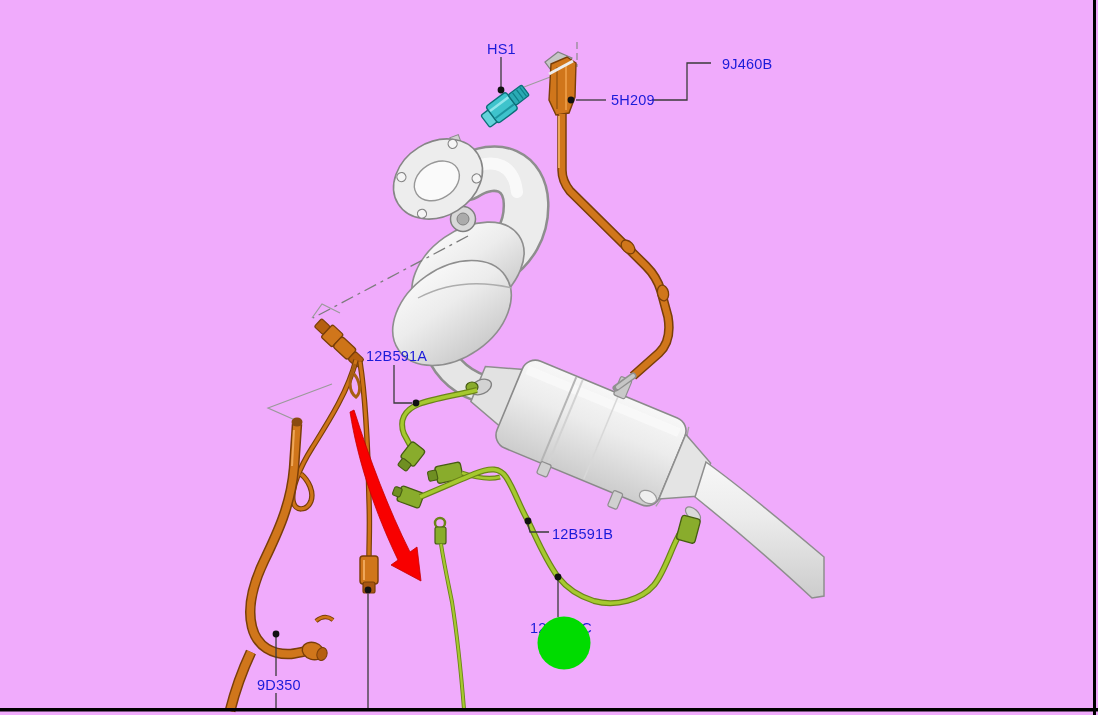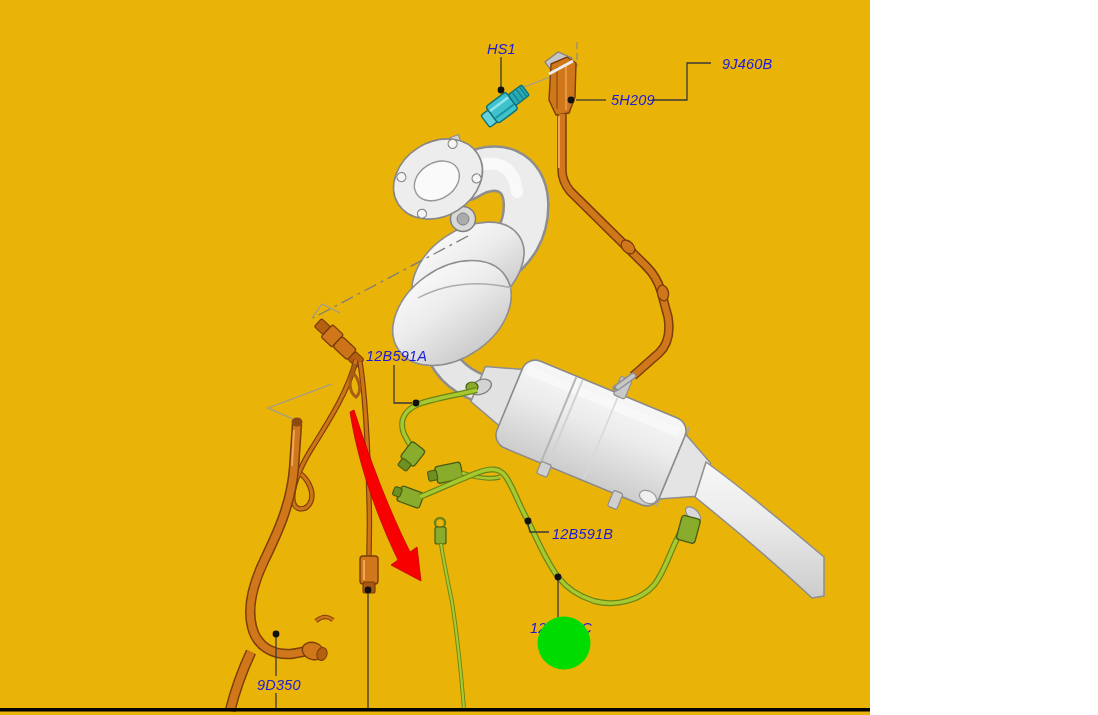--- a/index.html
+++ b/index.html
@@ -1,16 +1,16 @@
 <!DOCTYPE html>
 <html><head>
 <meta charset="utf-8">
 <style>
   html,body{margin:0;padding:0;background:#ffffff;}
-  .stage{position:relative;width:870px;height:715px;background:#eab308;overflow:hidden;font-style:italic;}
+  .stage{position:relative;width:1098px;height:715px;background:#f0abfc;overflow:hidden;}
   svg{display:block;}
   text.lbl{font-family:"Liberation Sans",sans-serif;font-size:14.5px;fill:#1b1bd9;letter-spacing:.2px;}
 </style>
 </head>
 <body>
 
 <div class="stage">
 <svg width="1098" height="715" viewBox="0 0 1098 715">
   <defs>
     <linearGradient id="gMetal" x1="0" y1="0" x2="0" y2="1">

